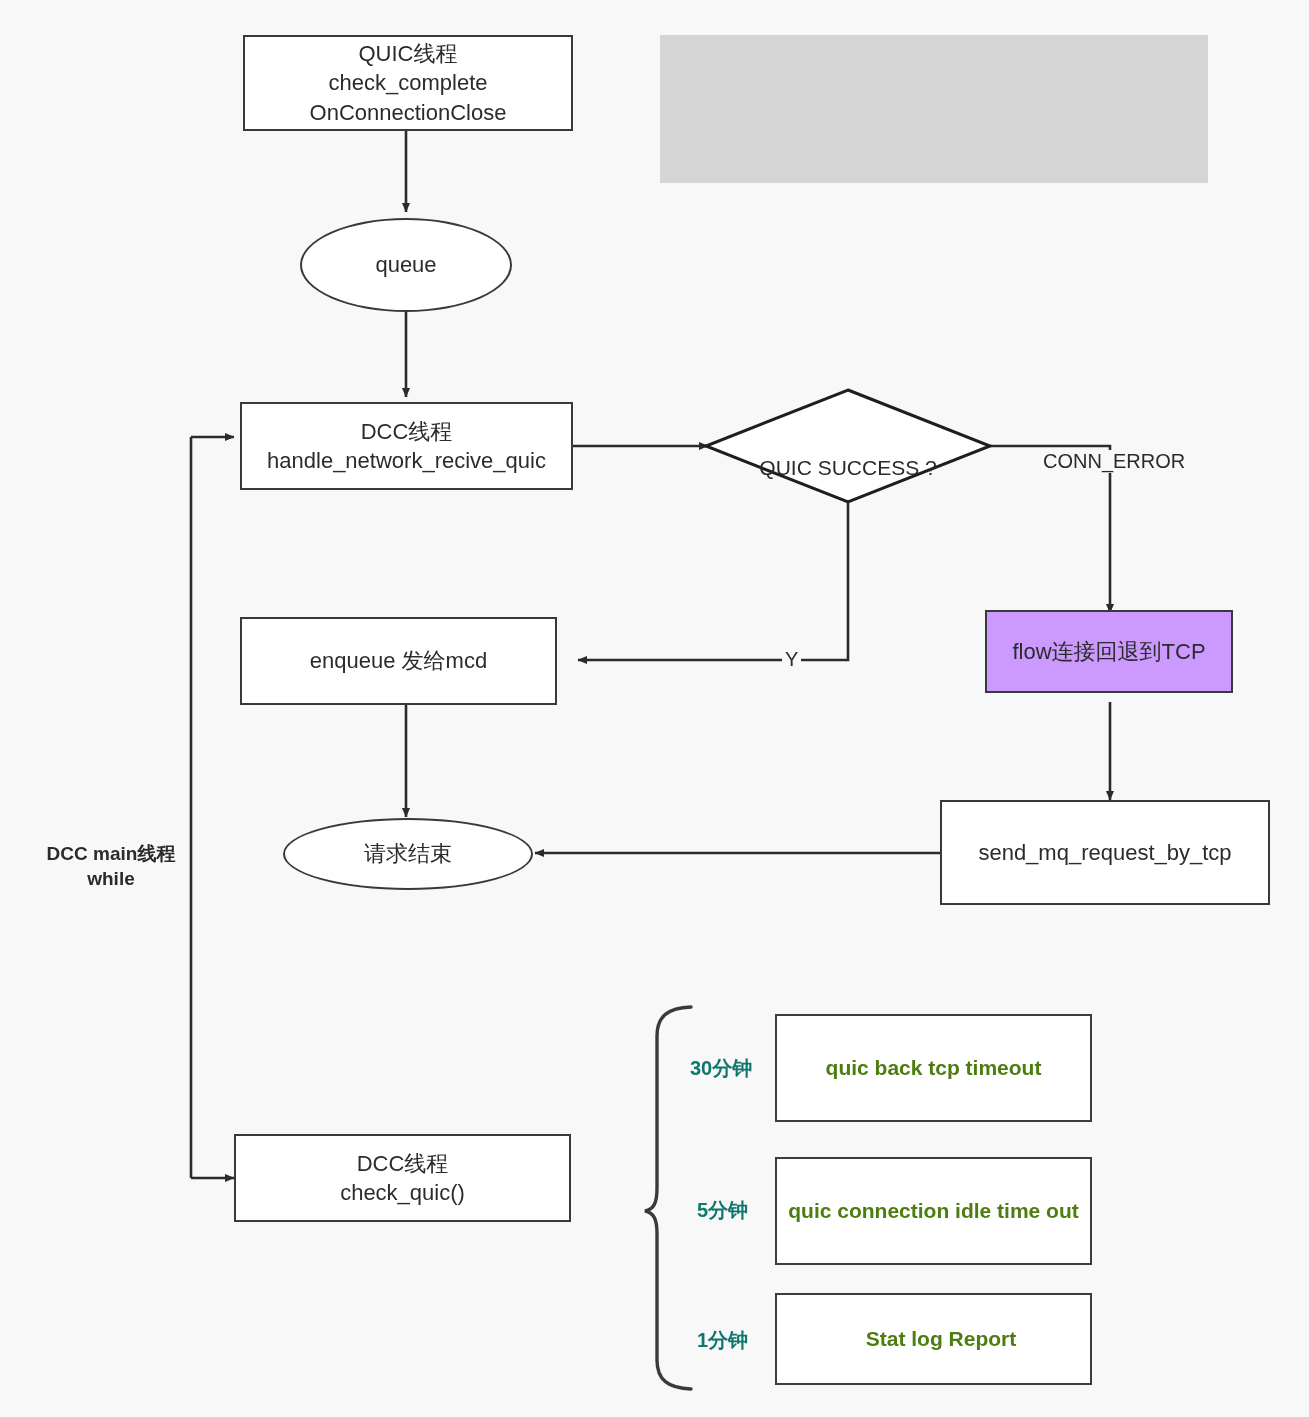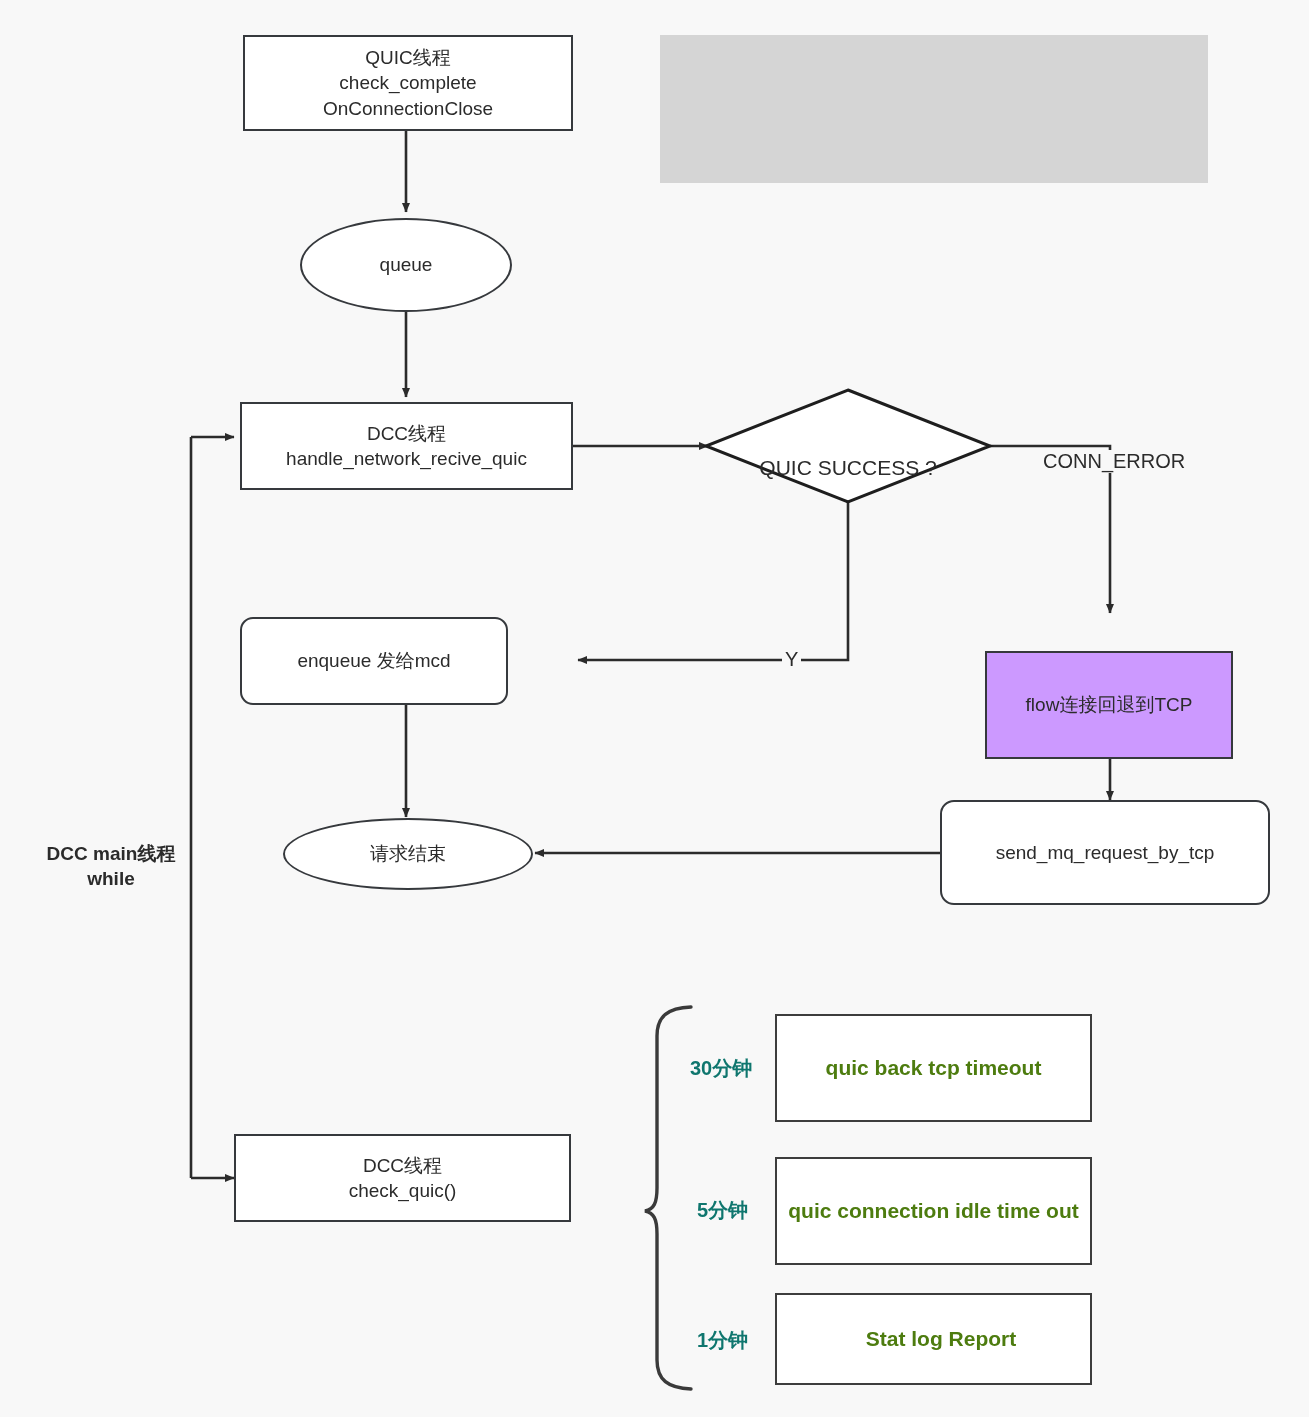--- a/index.html
+++ b/index.html
@@ -42,21 +42,21 @@
     line-height: 1.32;
     white-space: pre-line;
   }
   .rect { }
   .ellipse {
     border-radius: 50%;
   }
   .purple {
     background: #cc99ff;
   }
-  .fs21 { font-size: 19px; }
+  .fs21 { font-size: 22px; }
   .edge-label {
     position: absolute;
     background: #f8f8f8;
     color: #2b2b2b;
     font-size: 20px;
     padding: 0 3px;
     white-space: nowrap;
   }
   .plain-label {
     position: absolute;
@@ -178,29 +178,29 @@
   </div>
 
   <div class="edge-label" style="left:1040px; top:450px;">
     <span>CONN_ERROR</span>
   </div>
 
   <div class="edge-label" style="left:782px; top:648px;">
     <span>Y</span>
   </div>
 
-  <div class="node rect fs21" style="left:240px; top:617px; width:268px; height:88px;border-radius:13px;">
+  <div class="node rect fs21" style="left:240px; top:617px; width:317px; height:88px;">
     <span class="lines">enqueue 发给mcd</span>
   </div>
 
-  <div class="node rect purple fs21" style="left:985px; top:651px; width:248px; height:108px;">
+  <div class="node rect purple fs21" style="left:985px; top:610px; width:248px; height:83px;">
     <span class="lines">flow连接回退到TCP</span>
   </div>
 
-  <div class="node rect fs21" style="left:940px; top:800px; width:330px; height:105px;border-radius:14px;">
+  <div class="node rect fs21" style="left:940px; top:800px; width:330px; height:105px;">
     <span class="lines">send_mq_request_by_tcp</span>
   </div>
 
   <div class="node ellipse fs21" style="left:283px; top:818px; width:250px; height:72px;">
     <span class="lines">请求结束</span>
   </div>
 
   <div class="node rect fs21" style="left:234px; top:1134px; width:337px; height:88px;">
     <span class="lines">DCC线程
 check_quic()</span>

